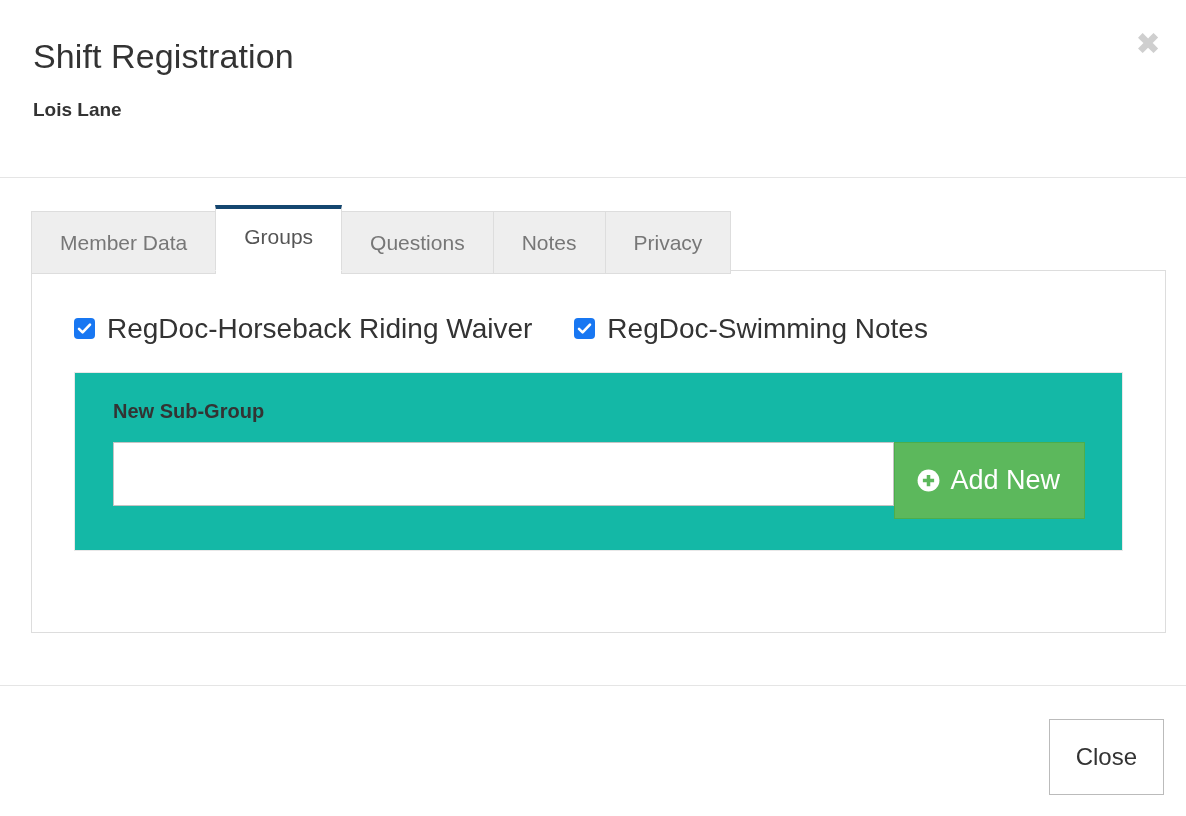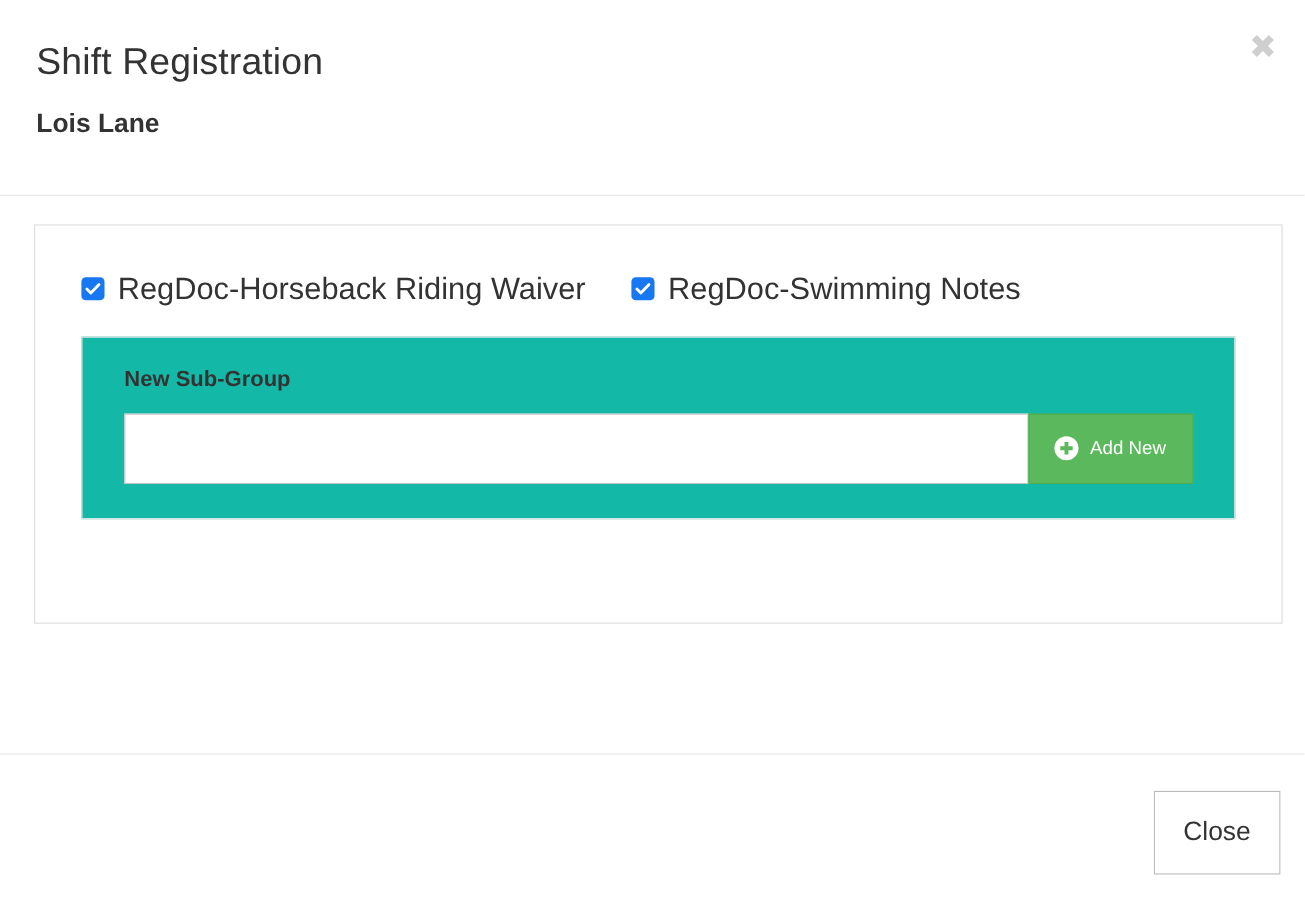--- a/index.html
+++ b/index.html
@@ -37,21 +37,21 @@
   }
   .modal-title {
     font-size: 34px;
     font-weight: 300;
     color: #333333;
     line-height: 1.2;
     margin: 0 0 22px 2px;
     letter-spacing: 0.1px;
   }
   .modal-subtitle {
-    font-size: 24px;
+    font-size: 19px;
     font-weight: bold;
     color: #333333;
     margin: 0 0 0 2px;
     line-height: 1.2;
   }
   .close-x {
     position: absolute;
     top: 28px;
     right: 22px;
     width: 32px;
@@ -176,25 +176,25 @@
     font-size: 20px;
     font-family: "Liberation Sans", sans-serif;
     color: #333333;
     padding: 0 14px;
     box-sizing: border-box;
     outline: none;
     border-radius: 0;
   }
   .add-new-btn {
     flex: 0 0 auto;
-    height: 64px;
+    height: 77px;
     background: #5cb85c;
     border: 1px solid #4cae4c;
     color: #ffffff;
-    font-size: 17px;
+    font-size: 27px;
     font-family: "Liberation Sans", sans-serif;
     padding: 0 24px 0 21px;
     display: flex;
     align-items: center;
     cursor: pointer;
     box-sizing: border-box;
     border-radius: 0;
   }
   .add-new-btn .plus-icon {
     margin-right: 9px;
@@ -230,20 +230,27 @@
 <div class="modal">
 
   <div class="modal-header">
     <h1 class="modal-title">Shift Registration</h1>
     <div class="modal-subtitle">Lois Lane</div>
     <div class="close-x">✖</div>
   </div>
 
   <div class="modal-body">
 
+    <div class="tab-strip">
+      <div class="tab">Member Data</div>
+      <div class="tab active">Groups</div>
+      <div class="tab">Questions</div>
+      <div class="tab">Notes</div>
+      <div class="tab">Privacy</div>
+    </div>
 
     <div class="tab-panel">
 
       <div class="checkbox-row">
 
         <label class="checkbox-item">
           <span class="cb">
             <svg width="17" height="17" viewBox="0 0 17 17" aria-hidden="true">
               <path d="M3 8.8 L6.6 12.4 L14 4.6" stroke="#ffffff" stroke-width="2.6" fill="none" stroke-linecap="round" stroke-linejoin="round"></path>
             </svg>

